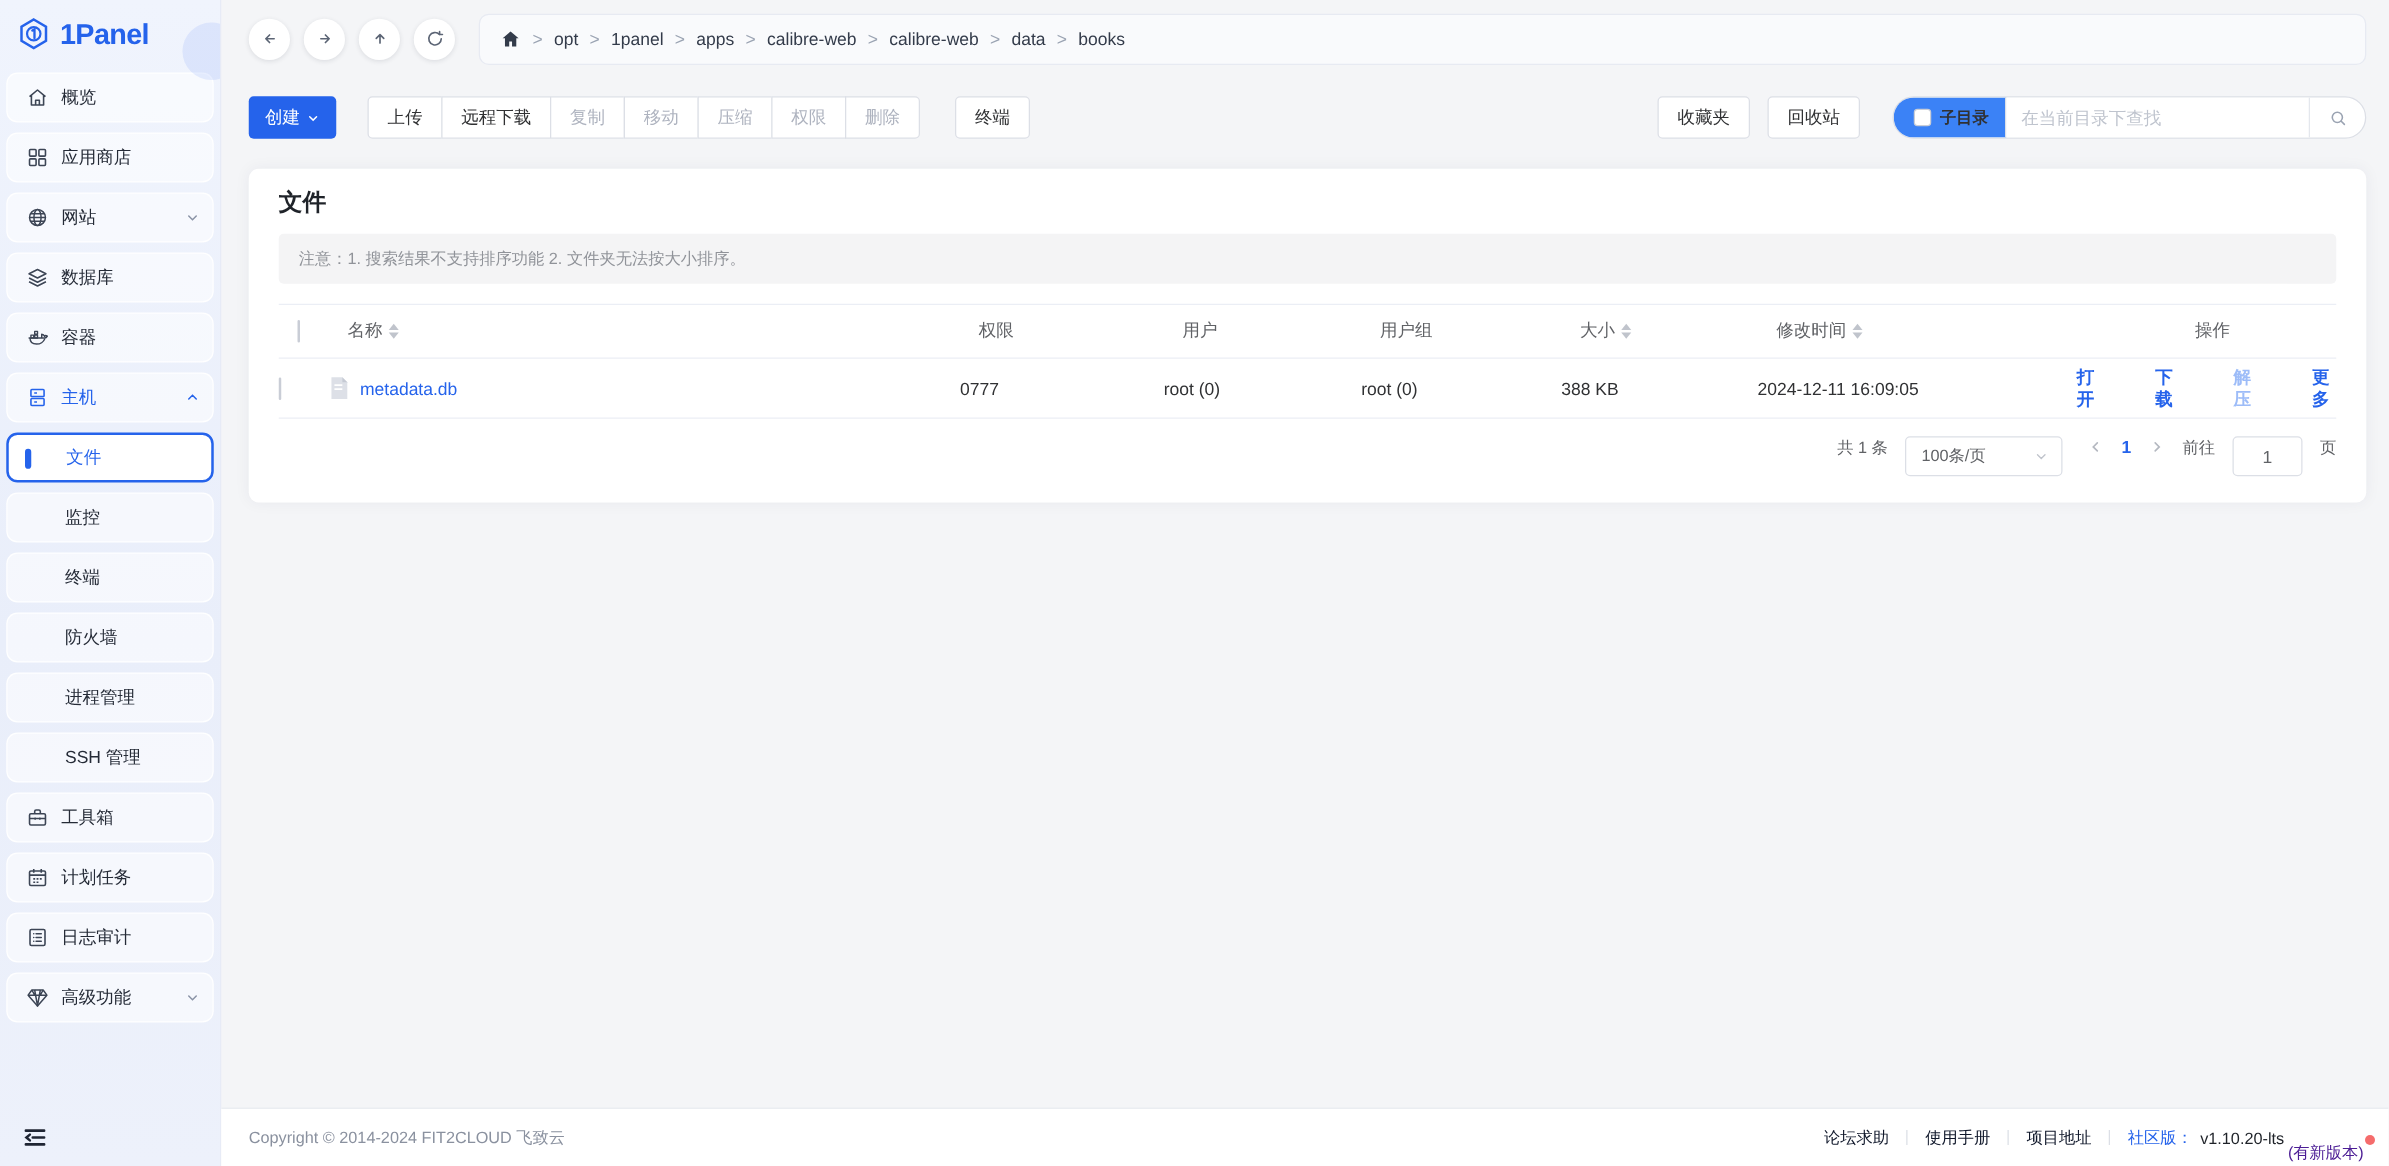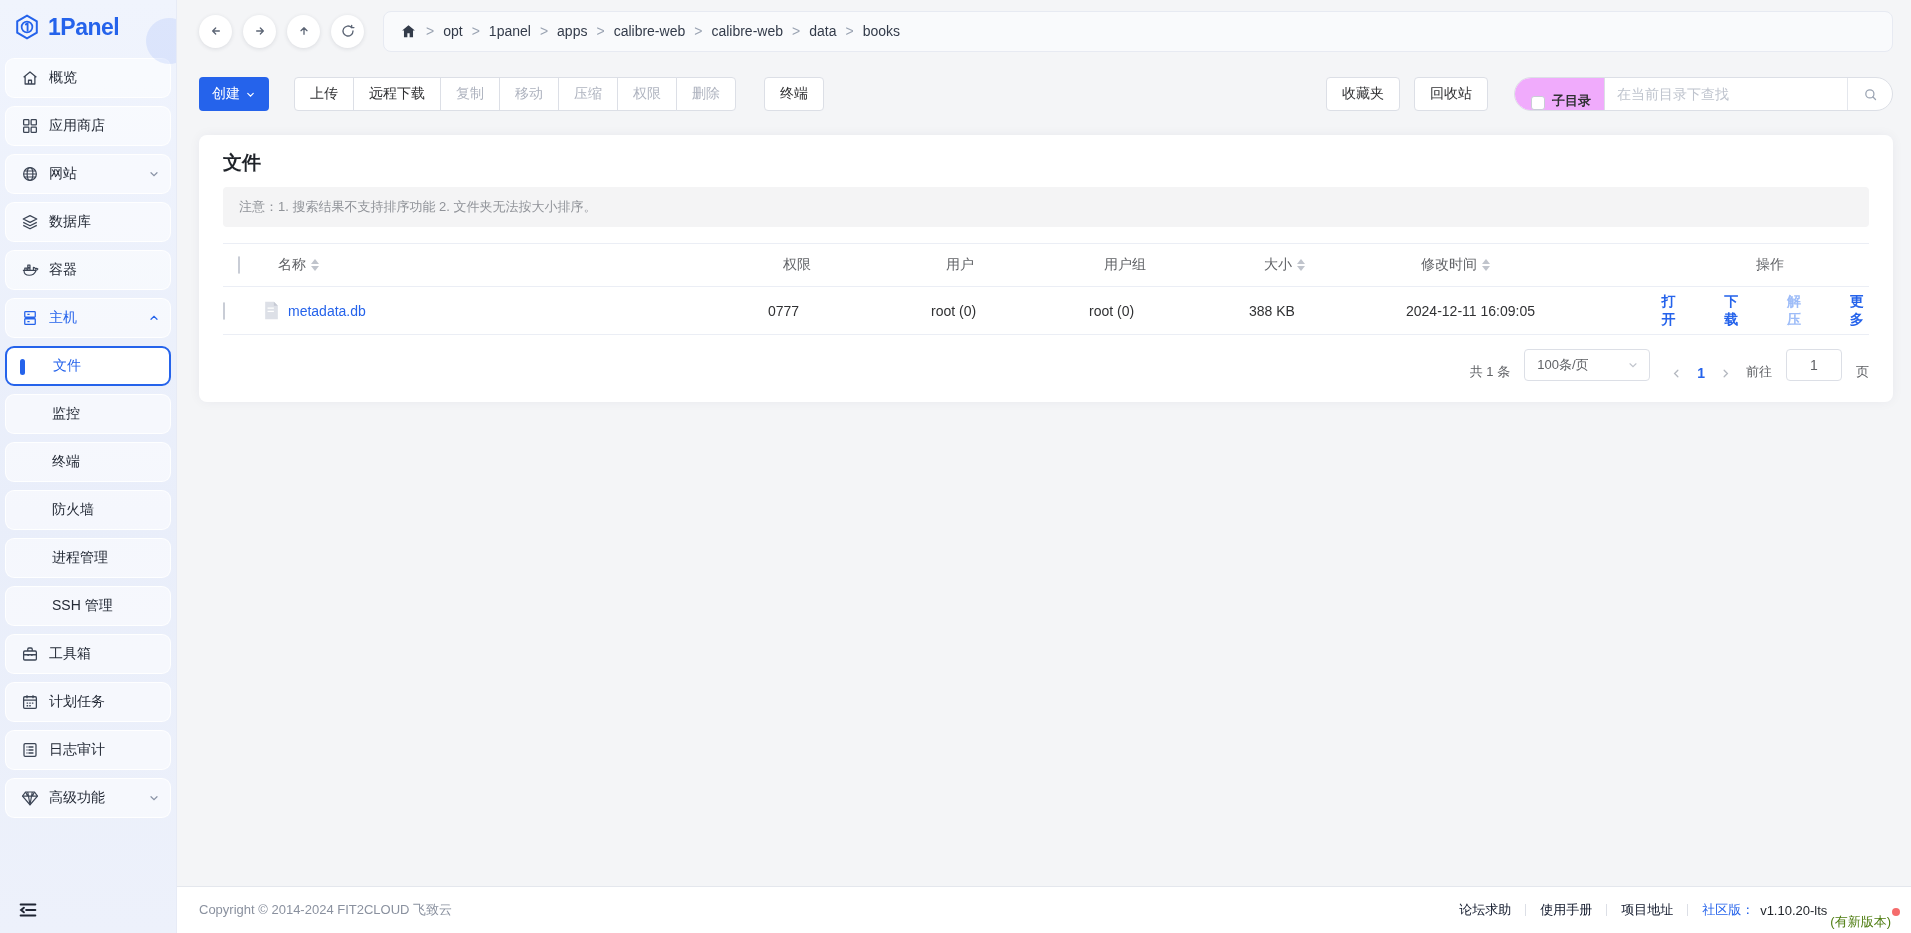--- a/index.html
+++ b/index.html
@@ -82,22 +82,22 @@
   .btn-group .btn:last-child { border-radius:0 4px 4px 0; }
   .btn.disabled { color:#aeb3bf; cursor:default; }
   .btn-terminal { margin-left:28px; }
   .tb-spacer { flex:1; }
   .btn-fav { margin-right:14px; }
   .search-ctl {
     margin-left:26px; width:379px; height:34px; background:#fff;
     border:1px solid #dcdfe6; border-radius:17px; display:flex; align-items:center; overflow:hidden;
   }
   .subdir-seg {
-    height:100%; background:#f0abfc; border-right:1px solid #dcdfe6;
-    display:flex; align-items:flex-end; gap:7px; padding:0 13px 0 16px;
+    height:100%; background:#3b82f6; border-right:1px solid #dcdfe6;
+    display:flex; align-items:center; gap:7px; padding:0 13px 0 16px;
     font-size:13px; font-weight:700; color:#303133; flex:none; cursor:pointer;
   }
   .cbx { width:14px; height:14px; border:1px solid #c9cdd6; border-radius:3px; background:#fff; flex:none; cursor:pointer; }
   .search-input { flex:1; height:100%; border:none; outline:none; padding:0 12px; font-size:14px; color:#303133; font-family:inherit; }
   .search-input::placeholder { color:#bfc4ce; }
   .search-icon-zone { height:100%; width:45px; border-left:1px solid #e4e7ed; display:flex; align-items:center; justify-content:center; color:#9aa3b2; cursor:pointer; }
 
   
   .card {
     position:absolute; left:199px; top:135px; width:1694px; height:267px;
@@ -123,21 +123,21 @@
   .sortable { display:inline-flex; align-items:center; gap:5px; cursor:pointer; }
   .caret-col { display:inline-flex; flex-direction:column; gap:2px; }
   .caret-up { width:0; height:0; border-left:4px solid transparent; border-right:4px solid transparent; border-bottom:5px solid #c0c4cc; }
   .caret-dn { width:0; height:0; border-left:4px solid transparent; border-right:4px solid transparent; border-top:5px solid #c0c4cc; }
   .file-link { color:#2563eb; cursor:pointer; }
   .ops-links { display:flex; justify-content:center; gap:38px; font-size:14px; }
   .op { color:#2563eb; font-weight:700; cursor:pointer; }
   .op.disabled { color:#9dbcf8; cursor:default; font-weight:700; }
 
   .pagination {
-    margin-top:14px; display:flex; align-items:flex-end; justify-content:flex-end;
+    margin-top:14px; display:flex; align-items:flex-start; justify-content:flex-end;
     gap:14px; font-size:13px; color:#606266;
   }
   .pg-select {
     width:126px; height:32px; border:1px solid #dcdfe6; border-radius:4px;
     display:flex; align-items:center; padding:0 10px 0 12px; color:#606266; cursor:pointer; background:#fff;
   }
   .pg-select .chev { margin-left:auto; color:#c0c4cc; }
   .pager { display:flex; align-items:center; gap:14px; margin-left:6px; }
   .pg-arrow { color:#b4b8c0; display:flex; cursor:default; }
   .pg-num { color:#2563eb; font-weight:700; font-size:14px; cursor:pointer; }
@@ -151,21 +151,21 @@
     position:absolute; left:177px; top:886px; width:1734px; height:47px;
     background:#fff; border-top:1px solid #e4e7ed;
     display:flex; align-items:center; padding:0 20px 0 22px; font-size:13px;
   }
   .copyright { color:#8a919f; }
   .f-right { margin-left:auto; display:flex; align-items:center; }
   .f-link { color:#0f172a; cursor:pointer; }
   .f-divider { width:1px; height:12px; background:#dcdfe6; margin:0 14px; }
   .f-edition { color:#2563eb; cursor:pointer; }
   .f-version { color:#1f2329; margin-left:6px; }
-  .f-new { color:#4d7c0f; position:relative; margin-left:3px; cursor:pointer;margin-top:24px; }
+  .f-new { color:#4c1d95; position:relative; margin-left:3px; cursor:pointer;margin-top:24px; }
   .f-new::after {
     content:""; position:absolute; right:-9px; top:-5px; width:8px; height:8px;
     border-radius:50%; background:#f56c6c;
   }
 </style>
 </head>
 <body>
 
 <div class="sidebar">
   <div class="decor"></div>

